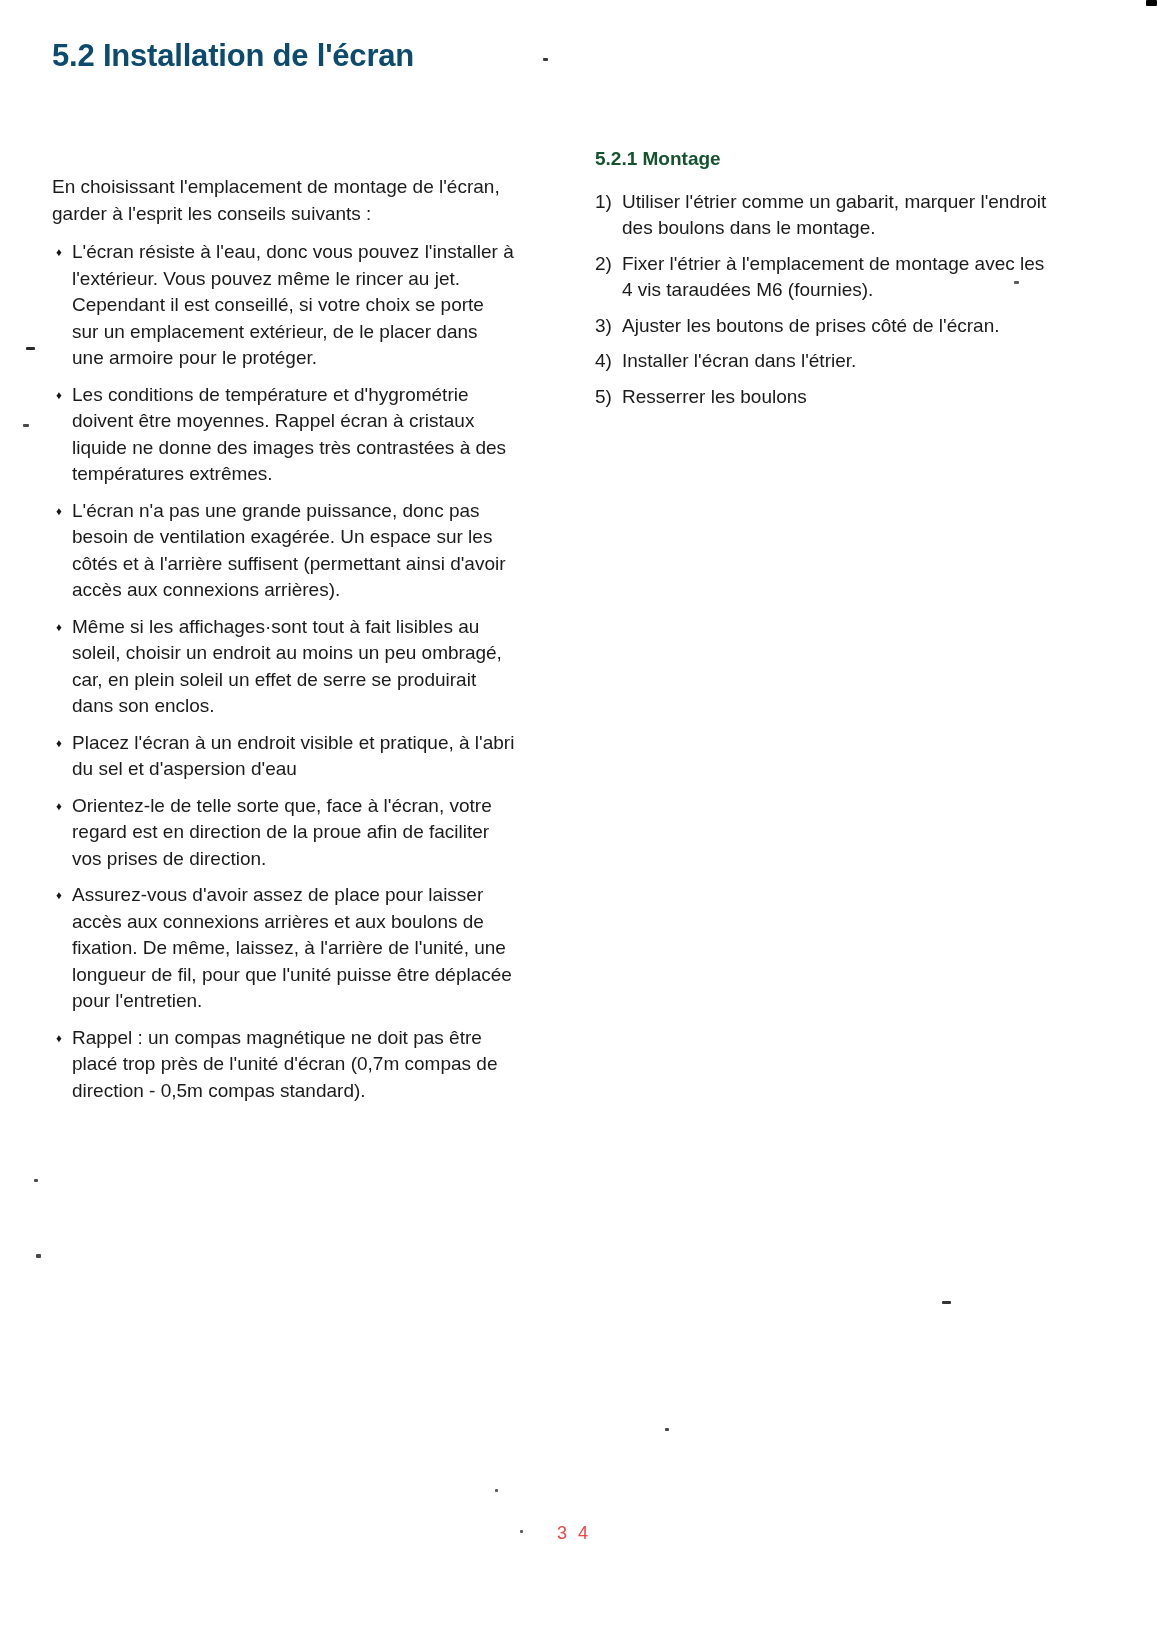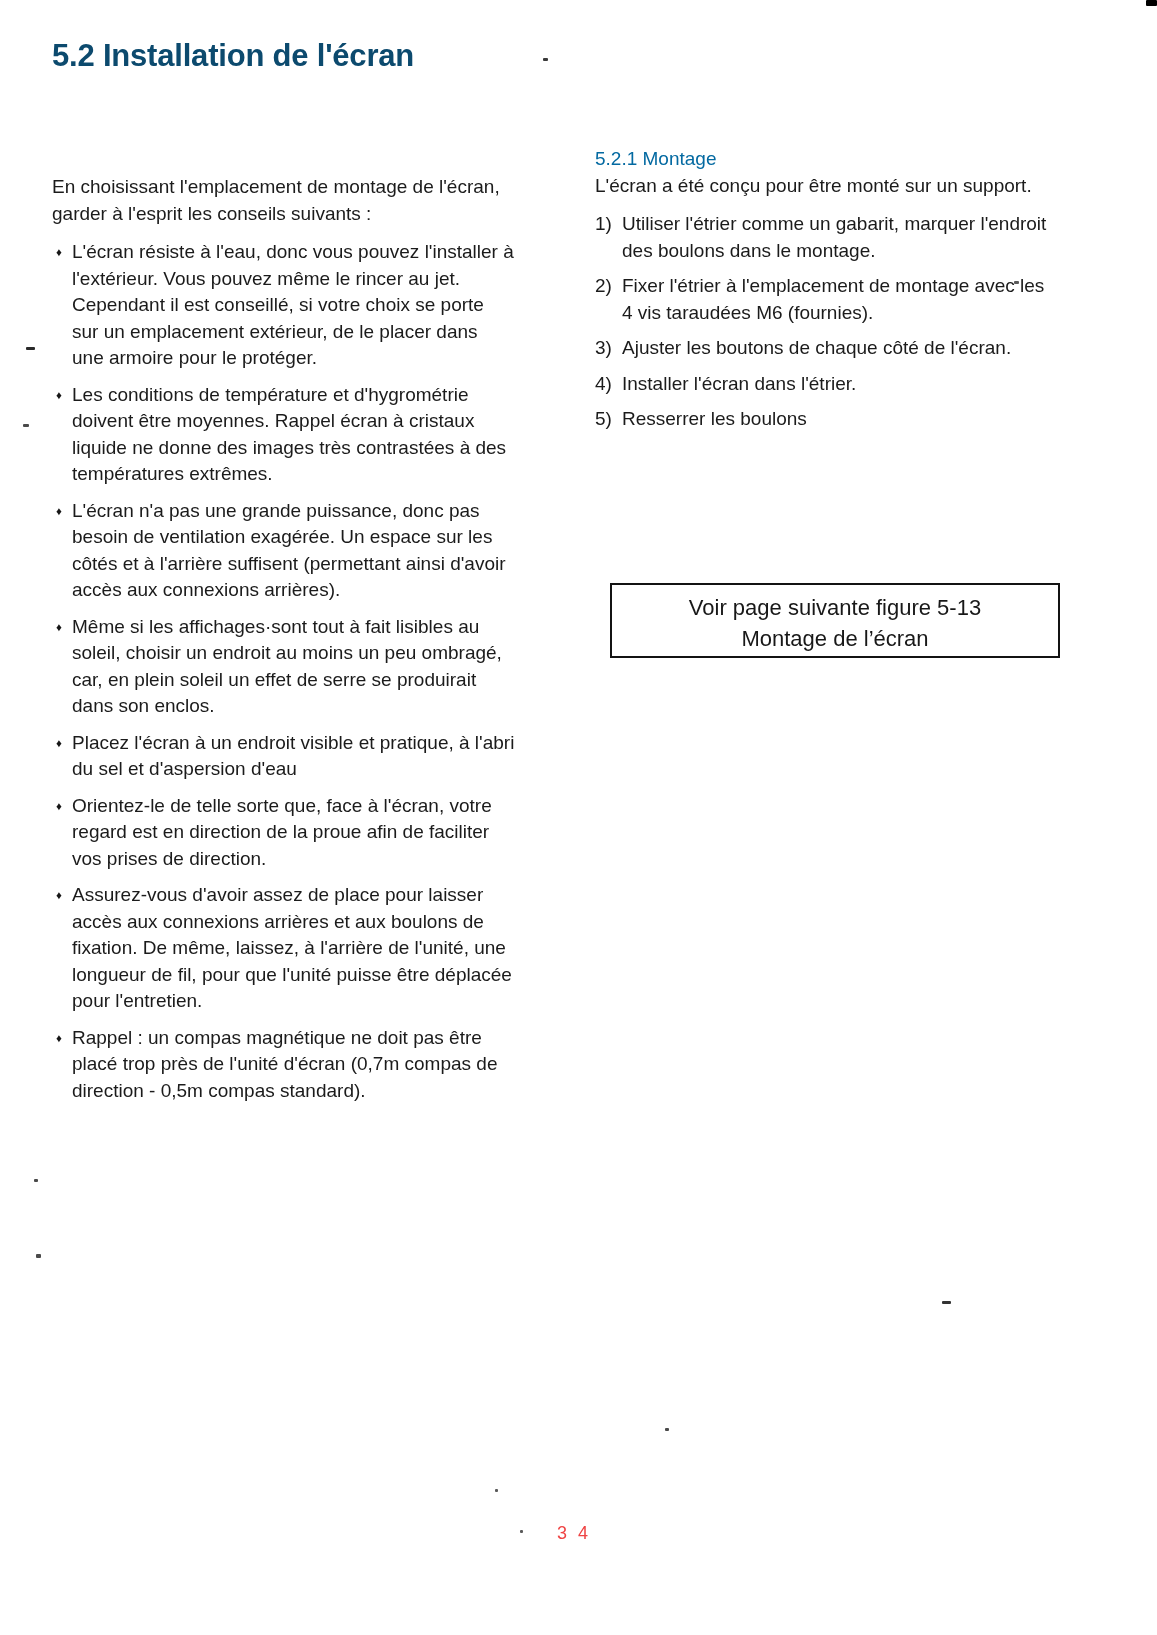--- a/index.html
+++ b/index.html
@@ -28,21 +28,21 @@
 
   ul.bullets { list-style: none; margin: 0; padding: 0; }
   ul.bullets li { display: flex; margin: 0 0 10px 0; padding-left: 4px; }
   .bullet-marker { flex: 0 0 16px; font-size: 11.5px; line-height: 26.5px; color: #161616; }
   .bullet-text { flex: 1; white-space: pre-line; }
 
   .right-col {
     position: absolute; left: 595px; top: 146px; width: 488px;
     font-size: 19px; line-height: 26.5px;
   }
-  .subheading { margin: 0 0 0 0; font-size: 19px; font-weight: 400; color: #0369a1; }
+  .subheading { margin: 0 0 16px 0; font-size: 19px; font-weight: 700; color: #14532d; }
   .right-intro { margin: 0 0 12px 0; }
   ol.steps { list-style: none; margin: 0; padding: 0; }
   ol.steps li { display: flex; margin: 0 0 9px 0; }
   .step-num { flex: 0 0 27px; }
   .step-text { flex: 1; white-space: pre-line; }
 
   .note-box {
     position: absolute; left: 610px; top: 583px;
     width: 450px; height: 75px;
     box-sizing: border-box;
@@ -125,51 +125,46 @@
         <span class="bullet-marker">♦</span>
         <span class="bullet-text">Rappel : un compas magnétique ne doit pas être
 placé trop près de l'unité d'écran (0,7m compas de
 direction - 0,5m compas standard).</span>
       </li>
     </ul>
   </div>
 
   <div class="right-col">
     <h2 class="subheading">5.2.1 Montage</h2>
-    <p class="right-intro">L'écran a été conçu pour être monté sur un support.</p>
     <ol class="steps">
       <li>
         <span class="step-num">1)</span>
         <span class="step-text">Utiliser l'étrier comme un gabarit, marquer l'endroit
 des boulons dans le montage.</span>
       </li>
       <li>
         <span class="step-num">2)</span>
         <span class="step-text">Fixer l'étrier à l'emplacement de montage avec les
 4 vis taraudées M6 (fournies).</span>
       </li>
       <li>
         <span class="step-num">3)</span>
-        <span class="step-text">Ajuster les boutons de chaque côté de l'écran.</span>
+        <span class="step-text">Ajuster les boutons de prises côté de l'écran.</span>
       </li>
       <li>
         <span class="step-num">4)</span>
         <span class="step-text">Installer l'écran dans l'étrier.</span>
       </li>
       <li>
         <span class="step-num">5)</span>
         <span class="step-text">Resserrer les boulons</span>
       </li>
     </ol>
   </div>
 
-  <div class="note-box">
-    <div>Voir page suivante figure 5-13</div>
-    <div>Montage de l’écran</div>
-  </div>
 
   <div class="page-number">3 4</div>
 
   <div class="artifact" style="left:1146px;top:0;width:11px;height:6px;background:#000;"></div>
   <div class="artifact" style="left:543px;top:58px;width:5px;height:3px;background:#3a3a3a;"></div>
   <div class="artifact" style="left:26px;top:347px;width:9px;height:3px;background:#2a2a2a;"></div>
   <div class="artifact" style="left:23px;top:424px;width:6px;height:3px;background:#4a4a4a;"></div>
   <div class="artifact" style="left:1014px;top:281px;width:5px;height:3px;background:#5a5a5a;"></div>
   <div class="artifact" style="left:34px;top:1179px;width:4px;height:3px;background:#4a4a4a;"></div>
   <div class="artifact" style="left:36px;top:1254px;width:5px;height:4px;background:#4a4a4a;"></div>

